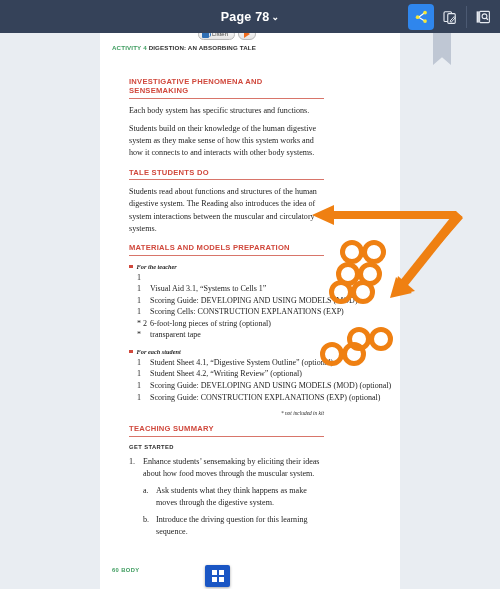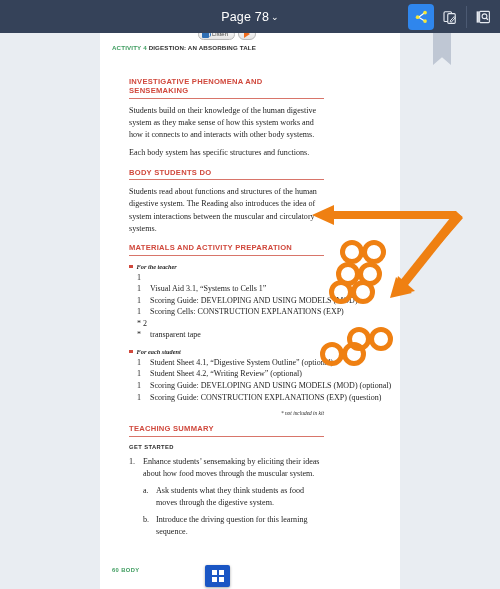--- a/index.html
+++ b/index.html
@@ -11,20 +11,21 @@
     background: #e9edf2;
   }
 
   
   #toolbar {
     position: absolute; top: 0; left: 0;
     width: 500px; height: 33px;
     background: #354259;
     display: flex; align-items: center;
     z-index: 40;
+    font-weight: bold;
   }
   #toolbar-title {
     position: absolute; left: 0; right: 0;
     text-align: center;
     color: #ffffff;
     font-size: 12.5px;
     letter-spacing: .2px;
     font-family: "Liberation Sans", sans-serif;
   }
   #page-chevron {
@@ -313,31 +314,31 @@
   <div id="content">
 
     <div class="activity-line">
       <span class="activity-num">ACTIVITY 4</span>
       <span class="activity-title">DIGESTION: AN ABSORBING TALE</span>
     </div>
 
     <div class="body-col">
 
       <h2 class="sec">INVESTIGATIVE PHENOMENA AND SENSEMAKING</h2>
+      <p class="body">Each body system has specific structures and functions.</p>
       <p class="body">Students build on their knowledge of the human digestive system as they make sense of how this system works and how it connects to and interacts with other body systems.</p>
-      <p class="body">Each body system has specific structures and functions.</p>
 
       <div class="sec-gap"></div>
 
-      <h2 class="sec">BODY STUDENTS DO</h2>
+      <h2 class="sec">TALE STUDENTS DO</h2>
       <p class="body">Students read about functions and structures of the human digestive system. The Reading also introduces the idea of system interactions between the muscular and circulatory systems.</p>
 
       <div class="sec-gap"></div>
 
-      <h2 class="sec">MATERIALS AND ACTIVITY PREPARATION</h2>
+      <h2 class="sec">MATERIALS AND MODELS PREPARATION</h2>
 
       <div class="mat-group">
         <div class="mat-head">
           <span class="sq"></span>
           <span>For the teacher</span>
         </div>
         <div class="mat-row">
           <span class="mat-qty">1</span>
         </div>
         <div class="mat-row">
@@ -347,20 +348,21 @@
         <div class="mat-row">
           <span class="mat-qty">1</span>
           <span class="mat-txt">Scoring Guide: DEVELOPING AND USING MODELS (MOD)</span>
         </div>
         <div class="mat-row">
           <span class="mat-qty">1</span>
           <span class="mat-txt">Scoring Cells: CONSTRUCTION EXPLANATIONS (EXP)</span>
         </div>
         <div class="mat-row">
           <span class="mat-qty ast">*  2</span>
+          <span class="mat-txt">6-foot-long pieces of string (optional)</span>
         </div>
         <div class="mat-row">
           <span class="mat-qty ast">*</span>
           <span class="mat-txt">transparent tape</span>
         </div>
       </div>
 
       <div class="mat-group">
         <div class="mat-head">
           <span class="sq"></span>
@@ -373,42 +375,42 @@
         <div class="mat-row">
           <span class="mat-qty">1</span>
           <span class="mat-txt">Student Sheet 4.2, “Writing Review” (optional)</span>
         </div>
         <div class="mat-row">
           <span class="mat-qty">1</span>
           <span class="mat-txt">Scoring Guide: DEVELOPING AND USING MODELS (MOD) (optional)</span>
         </div>
         <div class="mat-row">
           <span class="mat-qty">1</span>
-          <span class="mat-txt">Scoring Guide: CONSTRUCTION EXPLANATIONS (EXP) (question)</span>
+          <span class="mat-txt">Scoring Guide: CONSTRUCTION EXPLANATIONS (EXP) (optional)</span>
         </div>
       </div>
 
       <div class="footnote">* not included in kit</div>
 
 
       <div class="sec-gap"></div>
 
       <h2 class="sec">TEACHING SUMMARY</h2>
       <div class="getstarted">GET STARTED</div>
 
       <ol class="steps">
         <li>
           <span class="num">1.</span>
           <span>Enhance students’ sensemaking by eliciting their ideas about how food moves through the muscular system.</span>
         </li>
         <div class="sub">
           <ol class="substeps">
             <li>
               <span class="subnum">a.</span>
-              <span>Ask students what they think students as food moves through the digestive system.</span>
+              <span>Ask students what they think happens as make moves through the digestive system.</span>
             </li>
             <li>
               <span class="subnum">b.</span>
               <span>Introduce the driving question for this learning sequence.</span>
             </li>
           </ol>
         </div>
       </ol>
 
     </div>

